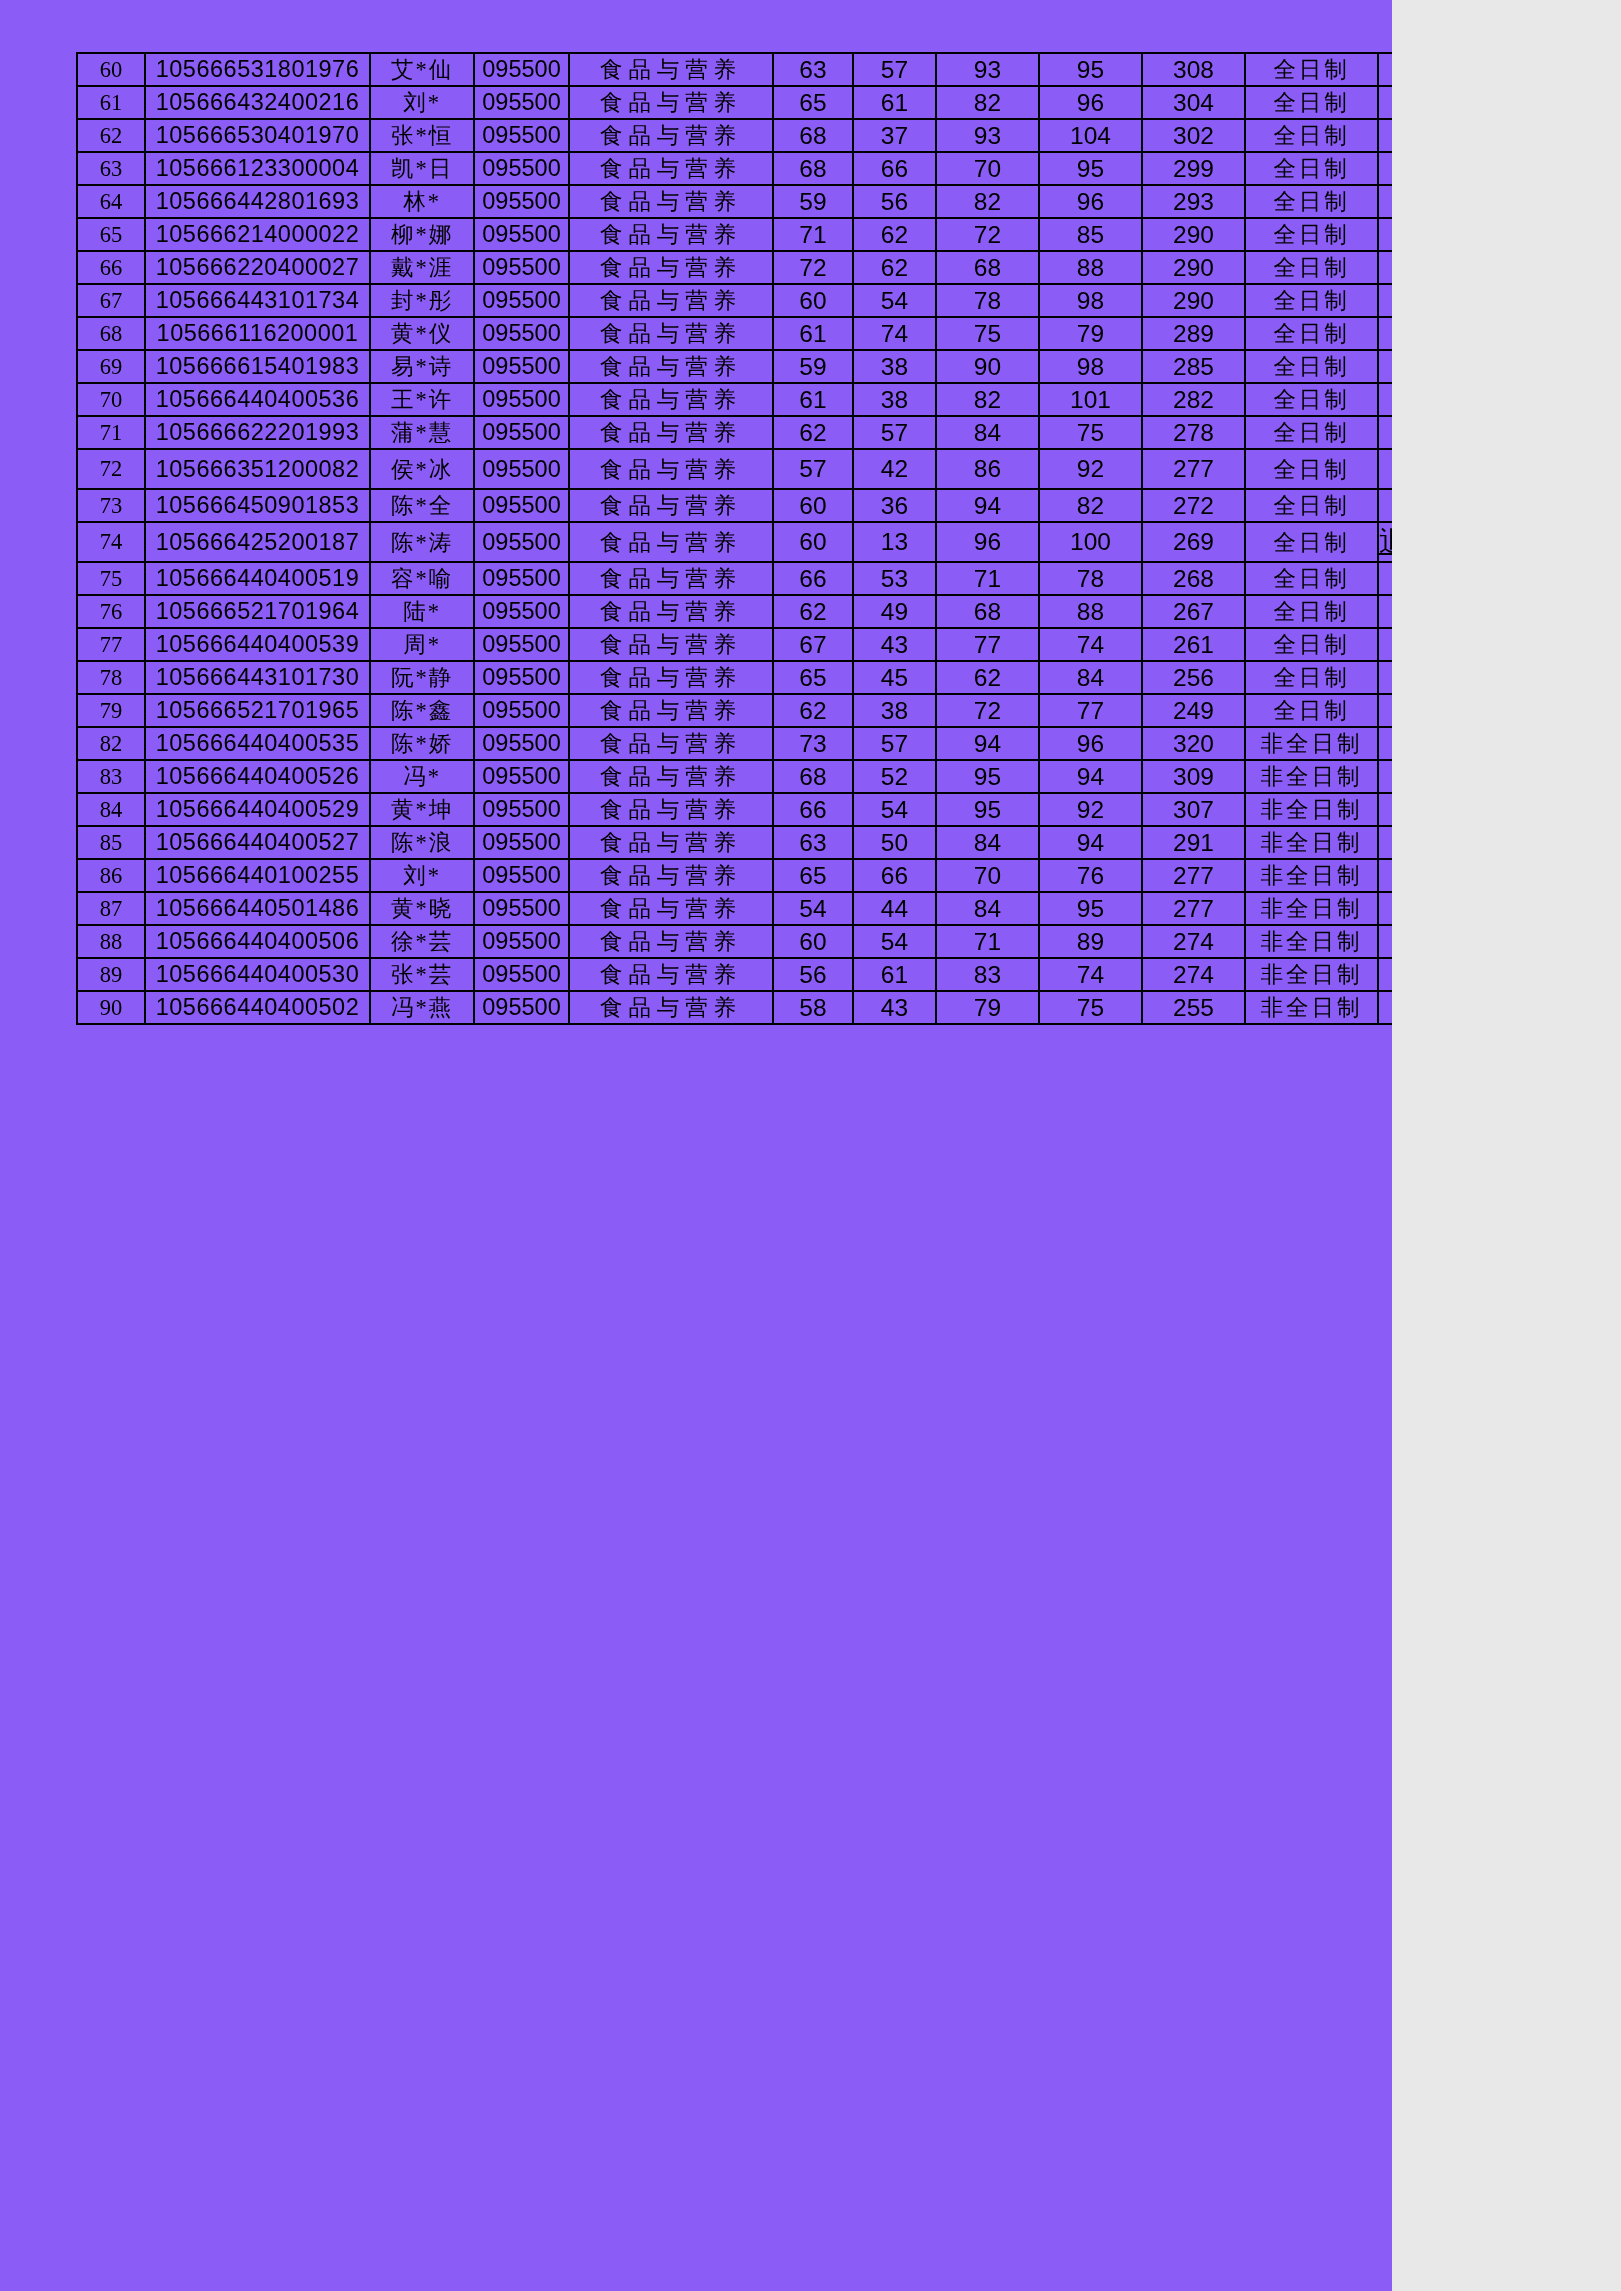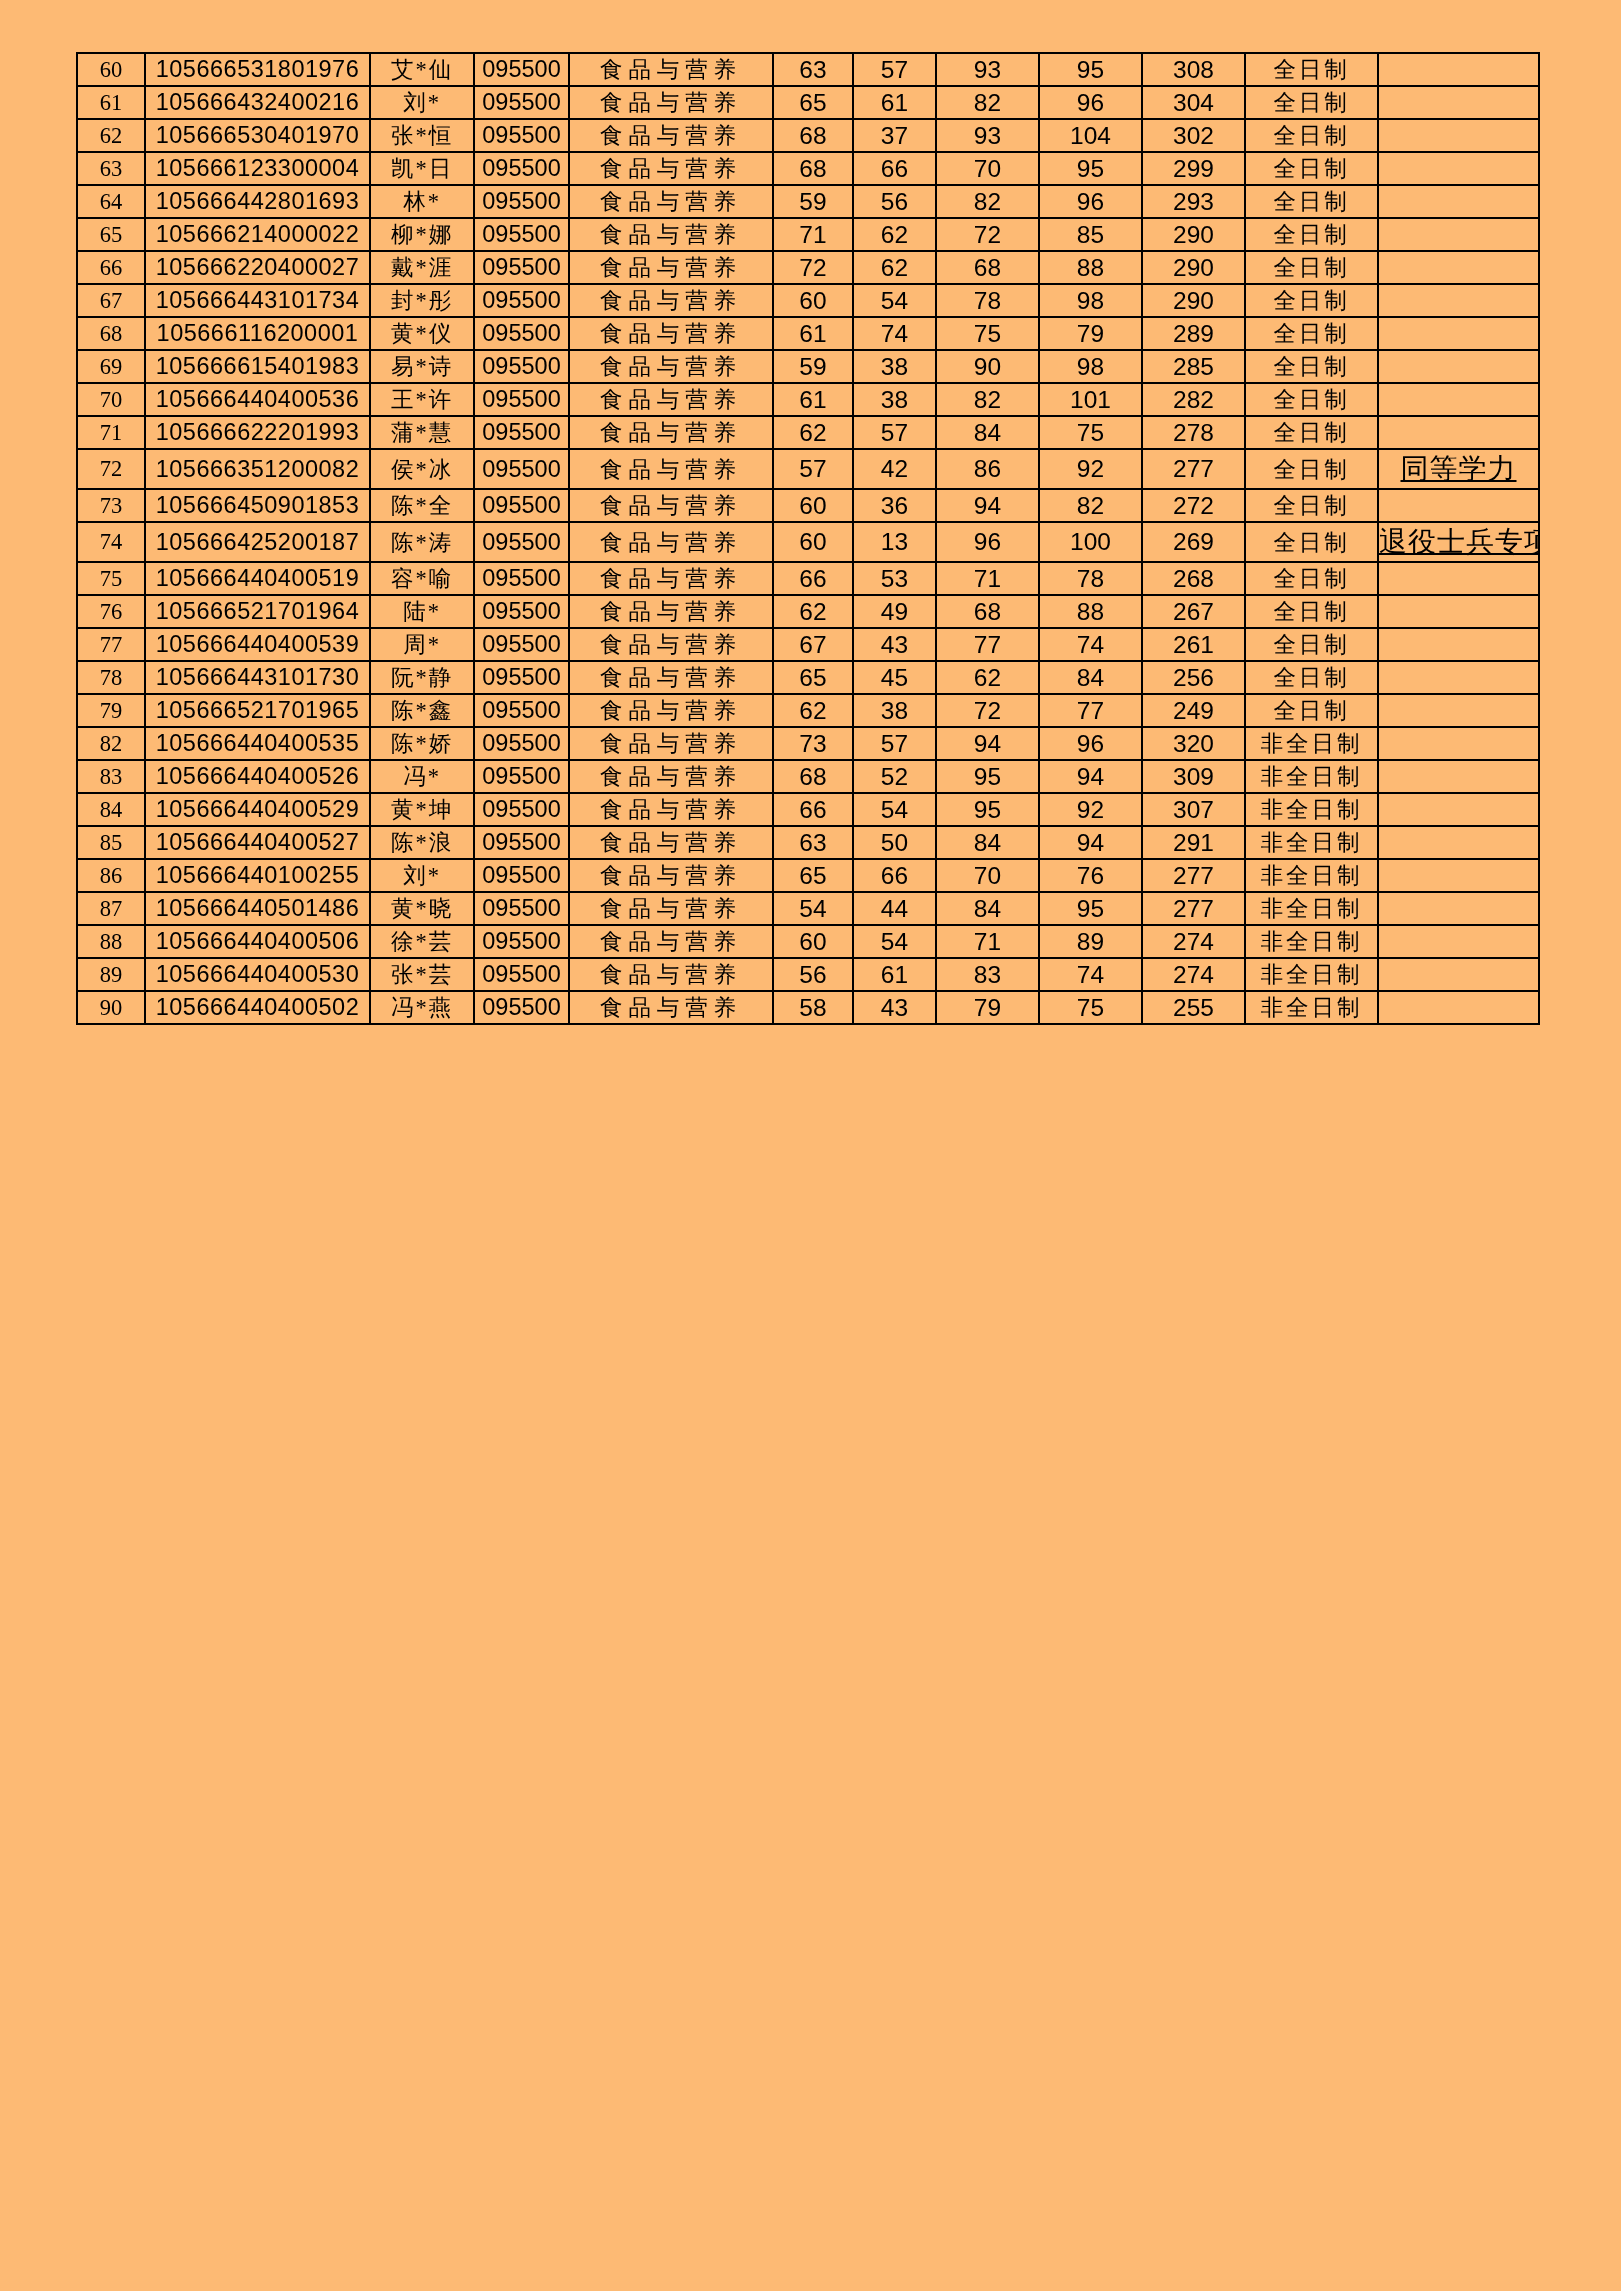--- a/index.html
+++ b/index.html
@@ -1,19 +1,19 @@
 <!DOCTYPE html>
 <html><head>
 <meta charset="utf-8">
 <style>
   html,body{margin:0;padding:0;background:#e8e8e8;}
   .page{
     position:relative;
-    width:1621px;height:2292px;
-    background:#fdba74;
+    width:1392px;height:2292px;
+    background:#8b5cf6;
     font-family:"Liberation Sans",sans-serif;
     overflow:hidden;
   }
   table.results{
     position:absolute;
     left:76px;top:52px;
     width:1462px;
     border-collapse:collapse;
     table-layout:fixed;
     border:2.9px solid #000;

